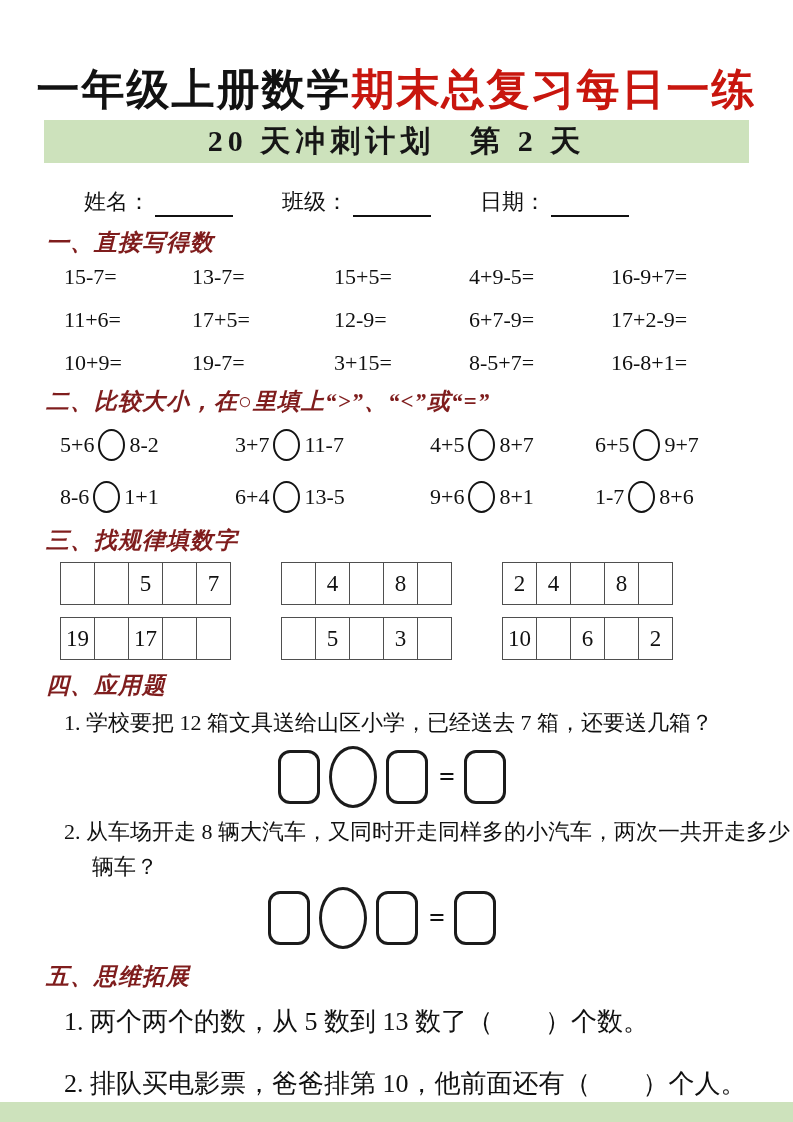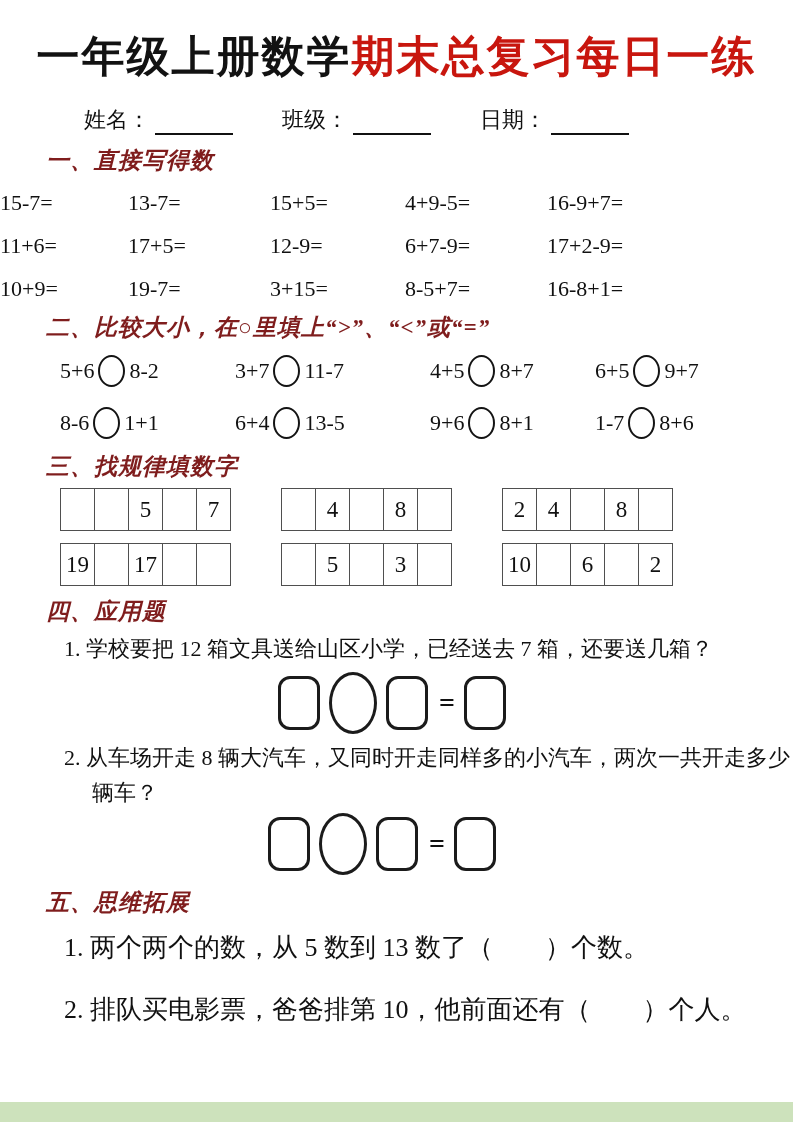--- a/index.html
+++ b/index.html
@@ -3,21 +3,21 @@
 <meta charset="utf-8">
 <style>
   * { box-sizing: border-box; }
   html,body { margin:0; padding:0; background:#ffffff; }
   .page {
     position:relative; width:793px; height:1122px; overflow:hidden;
     background:#ffffff; color:#111;
     font-family:"Liberation Serif","DejaVu Serif",serif;
   }
   .title {
-    margin:0; padding-top:32px; text-align:center;
+    margin:0; padding-top:65px; text-align:center;
     font-size:43px; font-weight:bold; letter-spacing:2px;
     line-height:1.15; white-space:nowrap; color:#121212;
   }
   .t-red { color:#c8160e; }
   .banner {
     margin:6px 44px 0 44px; height:43px; background:#cde2bc;
     display:flex; align-items:center; justify-content:center;
     font-size:30px; font-weight:bold; letter-spacing:5px; color:#161616;
   }
   .meta { display:flex; margin:24px 0 0 84px; font-size:22px; }
@@ -25,21 +25,21 @@
   .blank {
     display:inline-block; width:78px; height:1.05em;
     border-bottom:2px solid #111; margin-left:5px;
   }
   .sec-h {
     margin:10px 0 0 46px; font-size:23px; font-weight:bold;
     color:#7f1d1d; letter-spacing:1px;font-style:italic;
   }
   .probs {
     display:grid; grid-template-columns:128px 142px 135px 142px auto;
-    margin-top:14px; row-gap:17px; font-size:22px;
+    padding-left:64px; margin-top:6px; row-gap:17px; font-size:22px;
   }
   .cmp-rows {
     padding-left:60px; margin-top:10px; display:flex;
     flex-direction:column; row-gap:16px; font-size:22px;
   }
   .cmp-row { display:grid; grid-template-columns:175px 195px 165px auto; align-items:center; }
   .cmp { display:flex; align-items:center; height:36px; }
   .circle {
     width:27px; height:32px; border:2px solid #141414;
     border-radius:50%; margin:0 4px; flex:0 0 auto;
@@ -68,20 +68,23 @@
     position:absolute; left:0; bottom:0; width:100%; height:20px; background:#cde2bc;
   }
 </style>
 </head>
 <body>
 
 <div class="page">
 
   <h1 class="title"><span>一年级上册数学</span><span class="t-red">期末总复习每日一练</span></h1>
 
+  <div class="banner">
+    <span>20 天冲刺计划　第 2 天</span>
+  </div>
 
   <div class="meta">
     <div class="meta-item">
       <span>姓名：</span>
       <span class="blank"></span>
     </div>
     <div class="meta-item">
       <span>班级：</span>
       <span class="blank"></span>
     </div>

